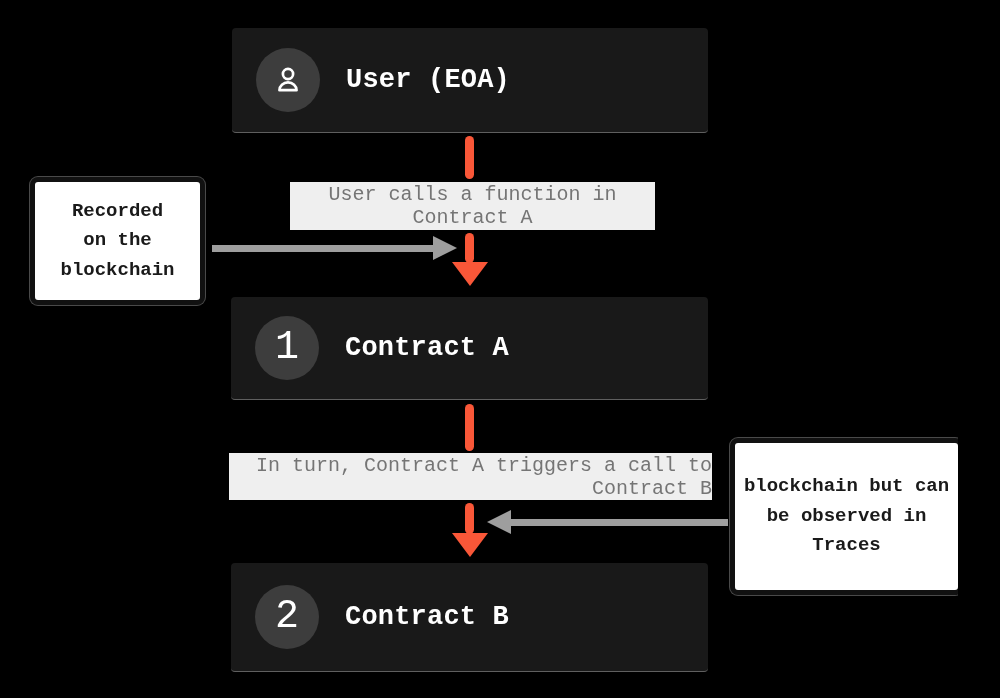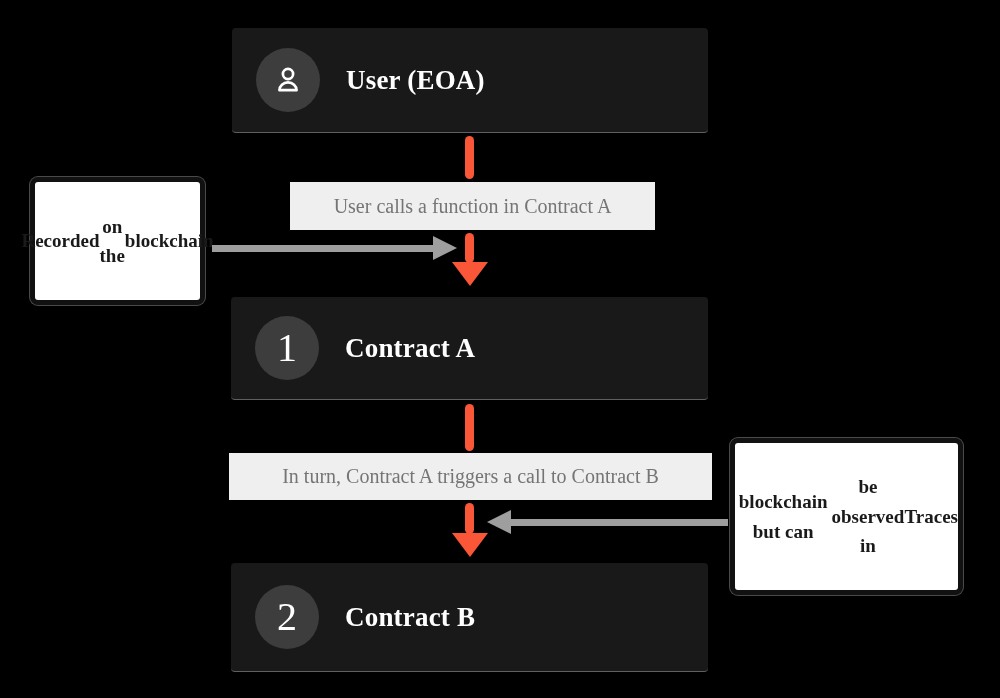--- a/index.html
+++ b/index.html
@@ -15,23 +15,22 @@
     --note-bg: #ffffff;
     --note-border: #111111;
     --note-text: #1a1a1a;
   }
   html, body { margin: 0; padding: 0; background: var(--bg); }
   .canvas {
     position: relative;
     width: 958px;
     height: 698px;
     background: var(--bg);
-    font-family: Liberation Serif, serif;
+    font-family: Liberation Mono, monospace;
     overflow: hidden;
-    padding-left: 30px;
   }
 
   
   .node {
     position: absolute;
     background: var(--node-bg);
     border-radius: 4px;
     border-bottom: 1px solid var(--node-underline);
     display: flex;
     align-items: center;
@@ -129,21 +128,21 @@
     position: absolute;
     background: var(--note-bg);
     border: 5px solid var(--note-border);
     border-radius: 8px;
     box-shadow: 0 0 0 1px #4a4a4a;
     color: var(--note-text);
     font-weight: bold;
     font-size: 19px;
     line-height: 1.55;
     display: flex;
-    flex-direction: row;
+    flex-direction: column;
     align-items: center;
     justify-content: center;
     text-align: center;
     box-sizing: border-box;
   }
   .note-left  { left: 30px;  top: 177px; width: 175px; height: 128px; }
   .note-right { left: 730px; top: 438px; width: 233px; height: 157px; }
   .note-line { display: block; }
 
   .user-icon-svg { display: block; }

